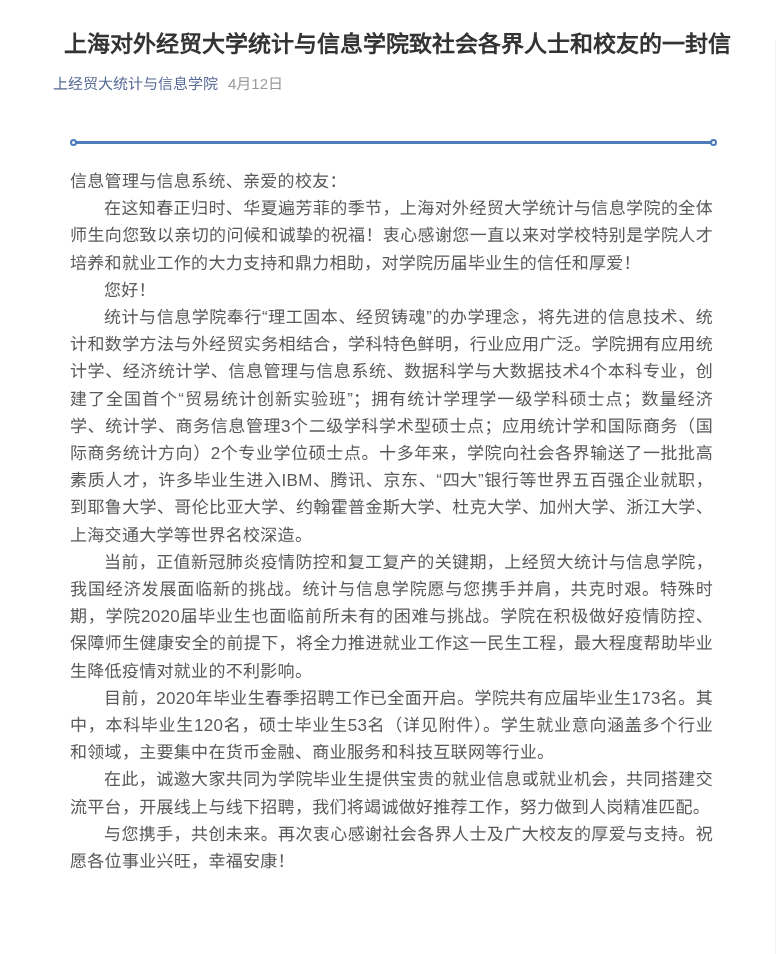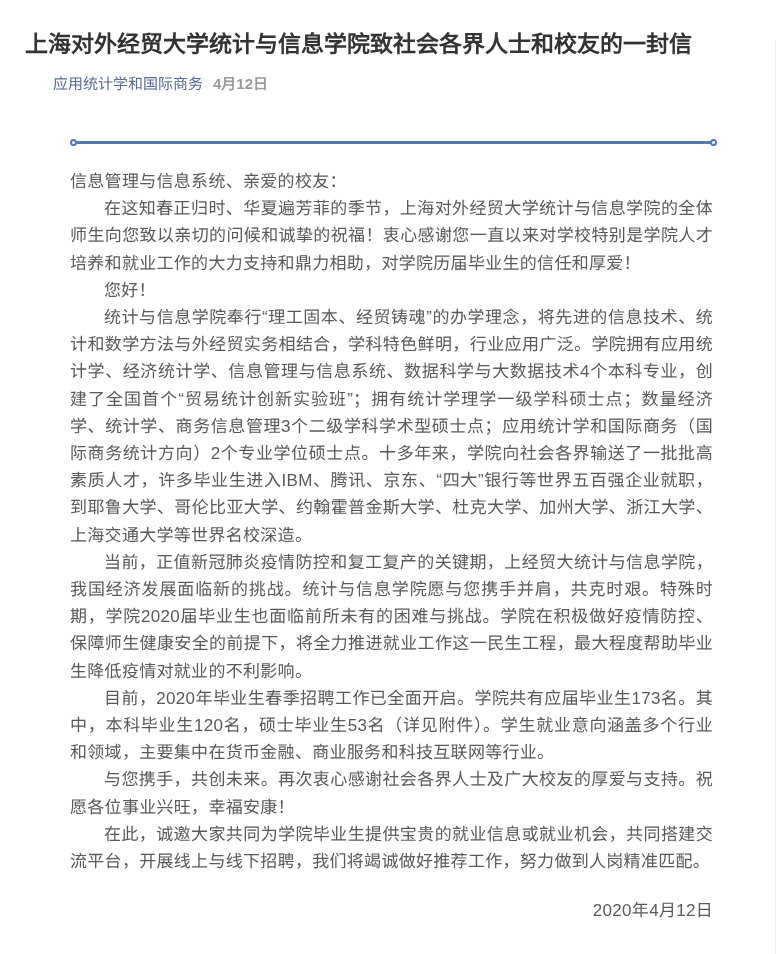--- a/index.html
+++ b/index.html
@@ -18,42 +18,41 @@
   }
   .page {
     width: 781px;
     height: 954px;
     background: #ffffff;
     position: relative;
   }
   
   .title {
     margin: 0;
-    padding: 28px 48px 0 25px;
+    padding: 28px 48px 0 64px;
     font-size: 23px;
     line-height: 33px;
     font-weight: bold;
     color: var(--title-color, #333333);
   }
   
   .byline {
     margin: 12px 55px 0 53px;
     font-size: 15px;
     line-height: 22px;
     display: flex;
     align-items: center;
   }
   .byline .account {
     color: var(--accent-link, #576b95);
     cursor: pointer;
   }
   .byline .pubdate {
     color: var(--date-gray, #9a9a9a);
     margin-left: 10px;
-    font-weight: bold;
   }
   
   .divider {
     margin: 44px 64px 0 70px;
     display: flex;
     align-items: center;
     height: 7px;
   }
   .divider .dot {
     width: 7px;
@@ -107,40 +106,39 @@
   }
 </style>
 </head>
 <body>
 
 <div class="page">
 
   <h1 class="title">上海对外经贸大学统计与信息学院致社会各界人士和校友的一封信</h1>
 
   <div class="byline">
-    <span class="account">应用统计学和国际商务</span>
+    <span class="account">上经贸大统计与信息学院</span>
     <span class="pubdate">4月12日</span>
   </div>
 
   <div class="divider">
     <span class="dot"></span>
     <span class="line"></span>
     <span class="dot"></span>
   </div>
 
   <div class="content">
     <p class="no-indent">信息管理与信息系统、亲爱的校友：</p>
     <p>在这知春正归时、华夏遍芳菲的季节，上海对外经贸大学统计与信息学院的全体师生向您致以亲切的问候和诚挚的祝福！衷心感谢您一直以来对学校特别是学院人才培养和就业工作的大力支持和鼎力相助，对学院历届毕业生的信任和厚爱！</p>
     <p>您好！</p>
     <p>统计与信息学院奉行“理工固本、经贸铸魂”的办学理念，将先进的信息技术、统计和数学方法与外经贸实务相结合，学科特色鲜明，行业应用广泛。学院拥有应用统计学、经济统计学、信息管理与信息系统、数据科学与大数据技术4个本科专业，创建了全国首个“贸易统计创新实验班”；拥有统计学理学一级学科硕士点；数量经济学、统计学、商务信息管理3个二级学科学术型硕士点；应用统计学和国际商务（国际商务统计方向）2个专业学位硕士点。十多年来，学院向社会各界输送了一批批高素质人才，许多毕业生进入IBM、腾讯、京东、“四大”银行等世界五百强企业就职，到耶鲁大学、哥伦比亚大学、约翰霍普金斯大学、杜克大学、加州大学、浙江大学、上海交通大学等世界名校深造。</p>
     <p>当前，正值新冠肺炎疫情防控和复工复产的关键期，上经贸大统计与信息学院，我国经济发展面临新的挑战。统计与信息学院愿与您携手并肩，共克时艰。特殊时期，学院2020届毕业生也面临前所未有的困难与挑战。学院在积极做好疫情防控、保障师生健康安全的前提下，将全力推进就业工作这一民生工程，最大程度帮助毕业生降低疫情对就业的不利影响。</p>
     <p>目前，2020年毕业生春季招聘工作已全面开启。学院共有应届毕业生173名。其中，本科毕业生120名，硕士毕业生53名（详见附件）。学生就业意向涵盖多个行业和领域，主要集中在货币金融、商业服务和科技互联网等行业。</p>
+    <p>在此，诚邀大家共同为学院毕业生提供宝贵的就业信息或就业机会，共同搭建交流平台，开展线上与线下招聘，我们将竭诚做好推荐工作，努力做到人岗精准匹配。</p>
     <p>与您携手，共创未来。再次衷心感谢社会各界人士及广大校友的厚爱与支持。祝愿各位事业兴旺，幸福安康！</p>
-    <p>在此，诚邀大家共同为学院毕业生提供宝贵的就业信息或就业机会，共同搭建交流平台，开展线上与线下招聘，我们将竭诚做好推荐工作，努力做到人岗精准匹配。</p>
 
     <div class="signature">
-      <p>2020年4月12日</p>
     </div>
   </div>
 
   <div class="edge-line"></div>
 
 </div>
 
 </body></html>

